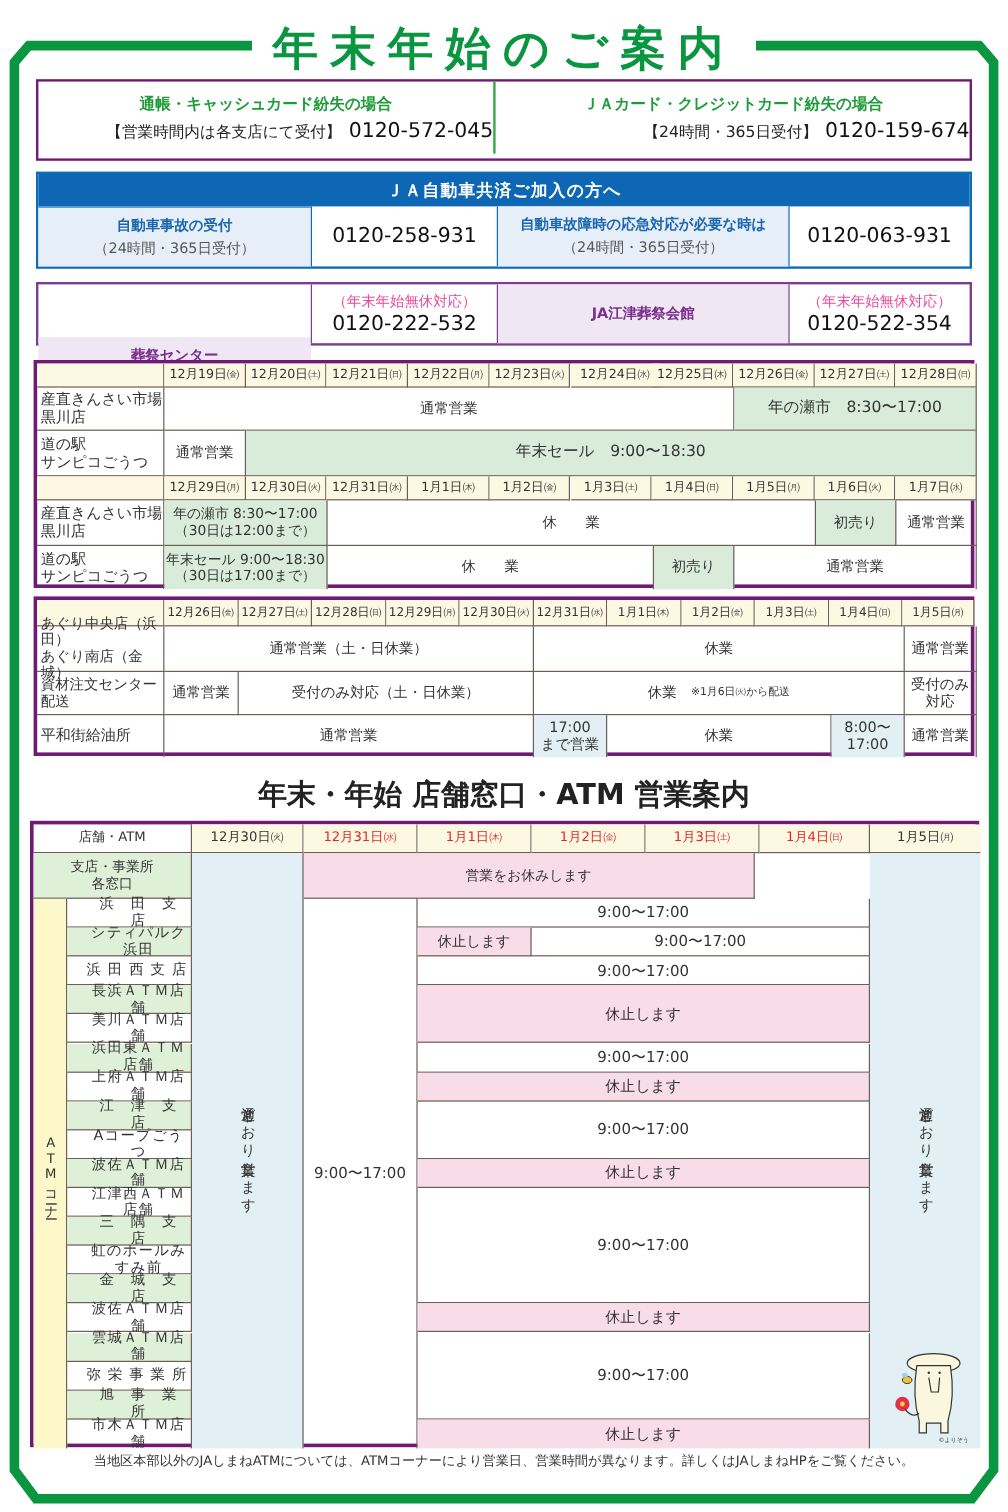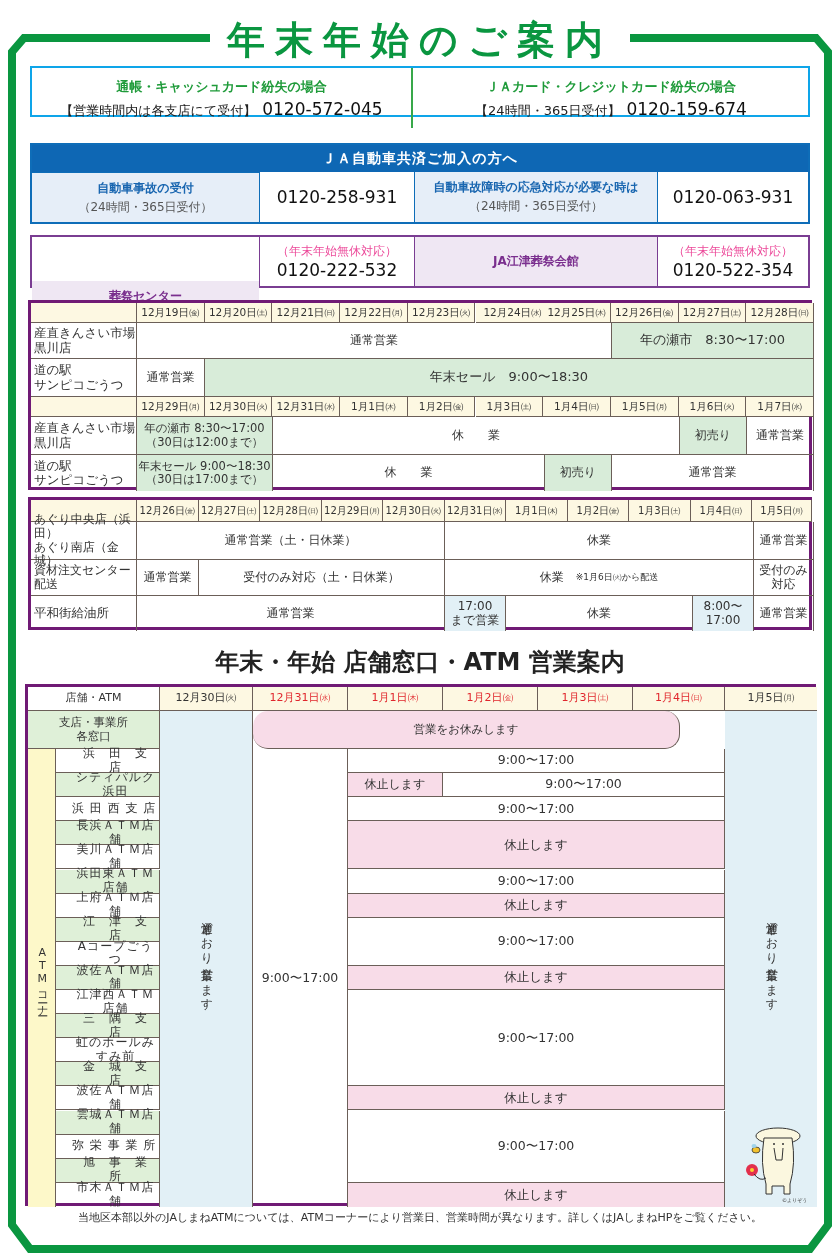--- a/index.html
+++ b/index.html
@@ -4,24 +4,24 @@
 <style>
   * { box-sizing: border-box; margin: 0; padding: 0; }
   html, body { width: 840px; height: 1260px; background: #fff; overflow: hidden; }
   body { position: relative; font-family: "DejaVu Sans", "Liberation Sans", sans-serif; color: #333; }
   .abs { position: absolute; }
   .frame svg { position: absolute; left: 0; top: 0; }
   .main-title { left: 0; width: 840px; top: 14px; text-align: center; font-size: 38px; font-weight: bold; color: #0a9640; letter-spacing: 10px; line-height: 52px; }
   .main-title span { background: #fff; padding: 0 8px; }
   .center { display: flex; align-items: center; justify-content: center; text-align: center; flex-direction: column; }
   
-  .box1 { left: 30px; top: 66px; width: 780px; height: 51px; border: 2px solid #0ea5e9; }
+  .box1 { left: 30px; top: 66px; width: 780px; height: 68px; border: 2px solid #701a75; }
   .box1 .half { position: absolute; top: 0; height: 60px; width: 381px; }
   .box1 .half .t { color: #1f9b3a; font-size: 13px; font-weight: bold; margin-top: 10px; text-align: center; }
-  .box1 .half .p { font-size: 13px; text-align: center; margin-top: 3px; color: #222; }
+  .box1 .half .p { font-size: 13px; text-align: right; margin-top: 3px; color: #222; }
   .box1 .half .p b { font-size: 17px; font-weight: normal; margin-left: 6px; color: #111; }
   
   .blue { left: 30px; top: 143px; width: 780px; height: 81px; border: 2px solid #0e6db8; background: #fff; }
   .blue .hdr { position: absolute; left: 0; top: 0; width: 776px; height: 27px; background: #0e67b4; color: #fff; font-size: 14px; font-weight: bold; display: flex; align-items: center; justify-content: center; letter-spacing: 1px; }
   .blue .cell { position: absolute; top: 27px; height: 50px; border-left: 1px solid #0e6db8; }
   .bl-lbl { background: #e6eef8; color: #1966b0; font-size: 12px; font-weight: bold; }
   .bl-lbl .sub { color: #555; font-weight: normal; font-size: 12px; margin-top: 2px; }
   .phone { font-size: 17px; color: #111; }
   
   .purple { left: 30px; top: 235px; width: 780px; height: 53px; border: 2px solid #7a3d92; background: #fff; }
@@ -207,21 +207,21 @@
   <div class="tc hd" style="left:132px;top:0;width:93px;height:24px;font-size:11px;">12月30日㈫</div>
   <div class="tc hd red" style="left:225px;top:0;width:95px;height:24px;font-size:11px;">12月31日㈬</div>
   <div class="tc hd red" style="left:320px;top:0;width:95px;height:24px;font-size:11px;">1月1日㈭</div>
   <div class="tc hd red" style="left:415px;top:0;width:95px;height:24px;font-size:11px;">1月2日㈮</div>
   <div class="tc hd red" style="left:510px;top:0;width:95px;height:24px;font-size:11px;">1月3日㈯</div>
   <div class="tc hd red" style="left:605px;top:0;width:92px;height:24px;font-size:11px;">1月4日㈰</div>
   <div class="tc hd" style="left:697px;top:0;width:92px;height:24px;font-size:11px;border-right:none;">1月5日㈪</div>
 
   <div class="tc lg" style="left:0;top:24px;width:132px;height:38px;white-space:pre-line;font-size:11.5px;">支店・事業所
 各窓口</div>
-  <div class="tc pk" style="left:225px;top:24px;width:427px;height:38px;font-size:11.5px;border-radius:15px;">営業をお休みします</div>
+  <div class="tc pk" style="left:225px;top:24px;width:376px;height:38px;font-size:11.5px;">営業をお休みします</div>
 
   <div class="tc lb" style="left:132px;top:24px;width:93px;height:496px;border-bottom:none;">
     <span class="vert">通常どおり営業します</span>
   </div>
   <div class="tc lb" style="left:697px;top:24px;width:92px;height:496px;border-bottom:none;border-right:none;">
     <span class="vert">通常どおり営業します</span>
   </div>
 
   <div class="tc yl" style="left:0;top:62px;width:28px;height:458px;border-bottom:none;">
     <span class="vert" style="text-orientation:upright;font-size:11px;letter-spacing:0;">ATMコーナー</span>

